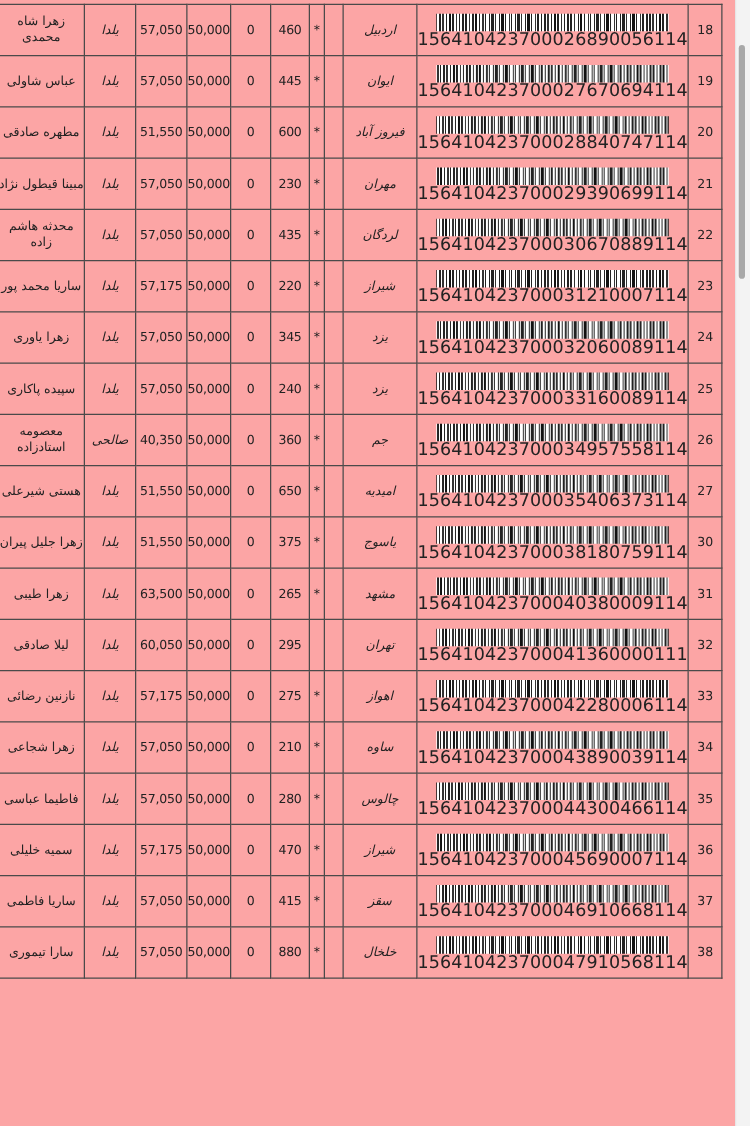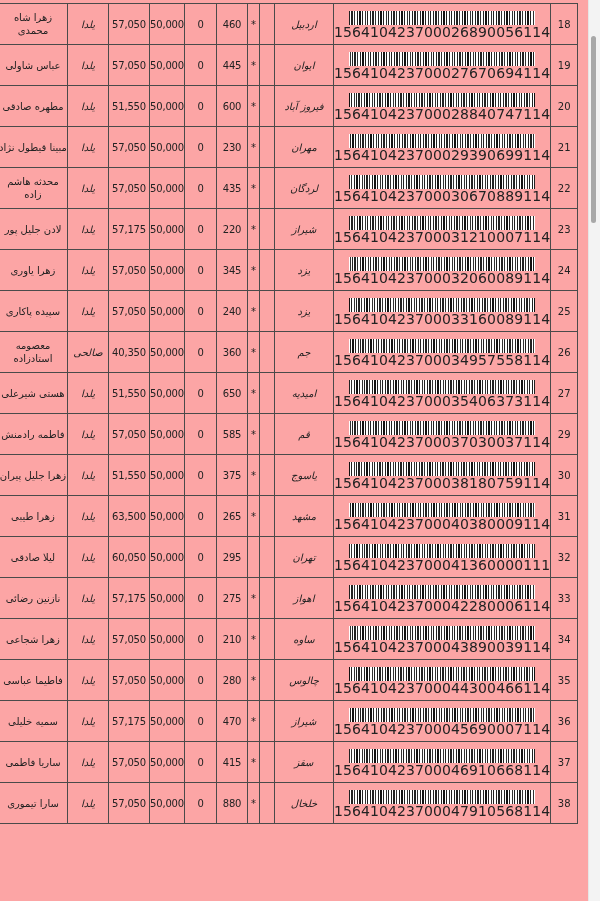--- a/index.html
+++ b/index.html
@@ -142,21 +142,21 @@
     <td></td>
     <td class="fa">لردگان</td>
     <td class="barcode-cell">
       <div class="bars v4"></div>
       <div class="code">156410423700030670889114</div>
     </td>
     <td class="idx">22</td>
   </tr>
 
   <tr>
-    <td class="name">لادن جلیل پور</td>
+    <td class="name">ساریا محمد پور</td>
     <td class="fa">یلدا</td>
     <td class="num">57,175</td>
     <td class="num">50,000</td>
     <td class="num">0</td>
     <td class="num">220</td>
     <td class="star">*</td>
     <td></td>
     <td class="fa">شیراز</td>
     <td class="barcode-cell">
       <div class="bars v0"></div>
@@ -227,36 +227,20 @@
     <td></td>
     <td class="fa">امیدیه</td>
     <td class="barcode-cell">
       <div class="bars v4"></div>
       <div class="code">156410423700035406373114</div>
     </td>
     <td class="idx">27</td>
   </tr>
 
 
-  <tr>
-    <td class="name">فاطمه رادمنش</td>
-    <td class="fa">یلدا</td>
-    <td class="num">57,050</td>
-    <td class="num">50,000</td>
-    <td class="num">0</td>
-    <td class="num">585</td>
-    <td class="star">*</td>
-    <td></td>
-    <td class="fa">قم</td>
-    <td class="barcode-cell">
-      <div class="bars v1"></div>
-      <div class="code">156410423700037030037114</div>
-    </td>
-    <td class="idx">29</td>
-  </tr>
 
   <tr>
     <td class="name">زهرا جلیل پیران</td>
     <td class="fa">یلدا</td>
     <td class="num">51,550</td>
     <td class="num">50,000</td>
     <td class="num">0</td>
     <td class="num">375</td>
     <td class="star">*</td>
     <td></td>

